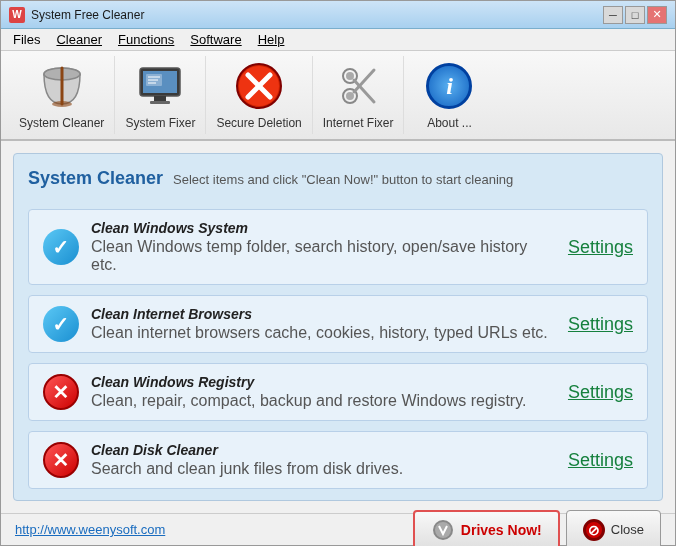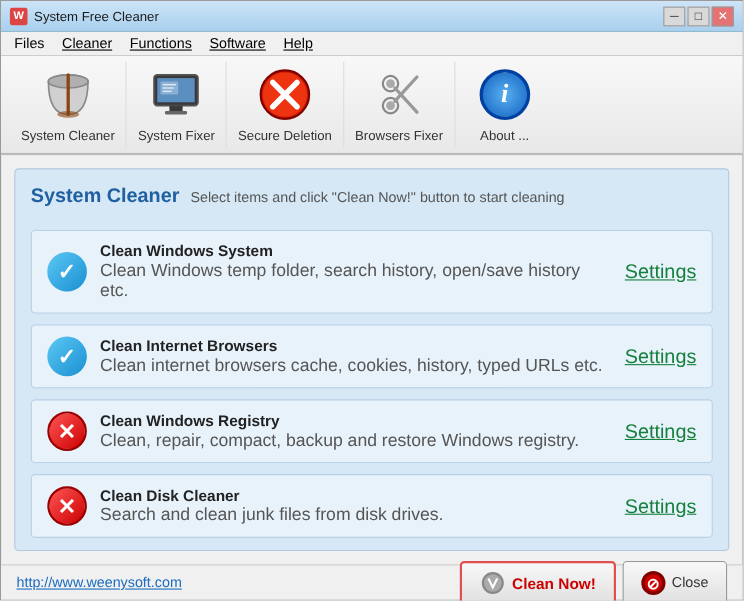--- a/index.html
+++ b/index.html
@@ -185,20 +185,21 @@
       border: 2px solid #900;
     }
     .item-text {
       flex: 1;
     }
     .item-title {
       font-weight: bold;
       font-size: 14px;
       color: #222;
       margin-bottom: 2px;
+      font-style: italic;
     }
     .item-desc {
       font-size: 16px;
       color: #555;
     }
     .item-settings {
       color: #15803d;
       font-size: 18px;
       cursor: pointer;
       text-decoration: underline;
@@ -355,21 +356,21 @@
 
           <circle cx="18" cy="36" r="7" fill="none" stroke="#888" stroke-width="2"></circle>
           <circle cx="18" cy="16" r="7" fill="none" stroke="#888" stroke-width="2"></circle>
           <circle cx="18" cy="36" r="4" fill="#aaa"></circle>
           <circle cx="18" cy="16" r="4" fill="#aaa"></circle>
 
           <line x1="22" y1="32" x2="42" y2="10" stroke="#999" stroke-width="3" stroke-linecap="round"></line>
           <line x1="22" y1="20" x2="42" y2="42" stroke="#999" stroke-width="3" stroke-linecap="round"></line>
         </svg>
       </div>
-      <span class="toolbar-label">Browsers Fixer</span>
+      <span class="toolbar-label">Internet Fixer</span>
     </div>
 
     <div class="toolbar-item">
       <div class="toolbar-icon">
         <div class="info-circle">i</div>
       </div>
       <span class="toolbar-label">About ...</span>
     </div>
   </div>
 
@@ -432,21 +433,21 @@
 
   <div class="footer">
     <a class="footer-link">http://www.weenysoft.com</a>
     <div class="footer-buttons">
       <button class="btn-clean">
         <svg width="24" height="24" viewBox="0 0 24 24">
           <circle cx="12" cy="12" r="10" fill="#888"></circle>
           <circle cx="12" cy="12" r="8" fill="#aaa"></circle>
           <path d="M8 8 L12 16 L16 8" fill="none" stroke="white" stroke-width="2"></path>
         </svg>
-        <span>Clean Now!</span>
+        <span>Drives Now!</span>
       </button>
       <button class="btn-close">
         <div class="no-icon" style="width:22px;height:22px;font-size:14px;">⊘</div>
         <span>Close</span>
       </button>
     </div>
   </div>
 </div>
 
 </body></html>

